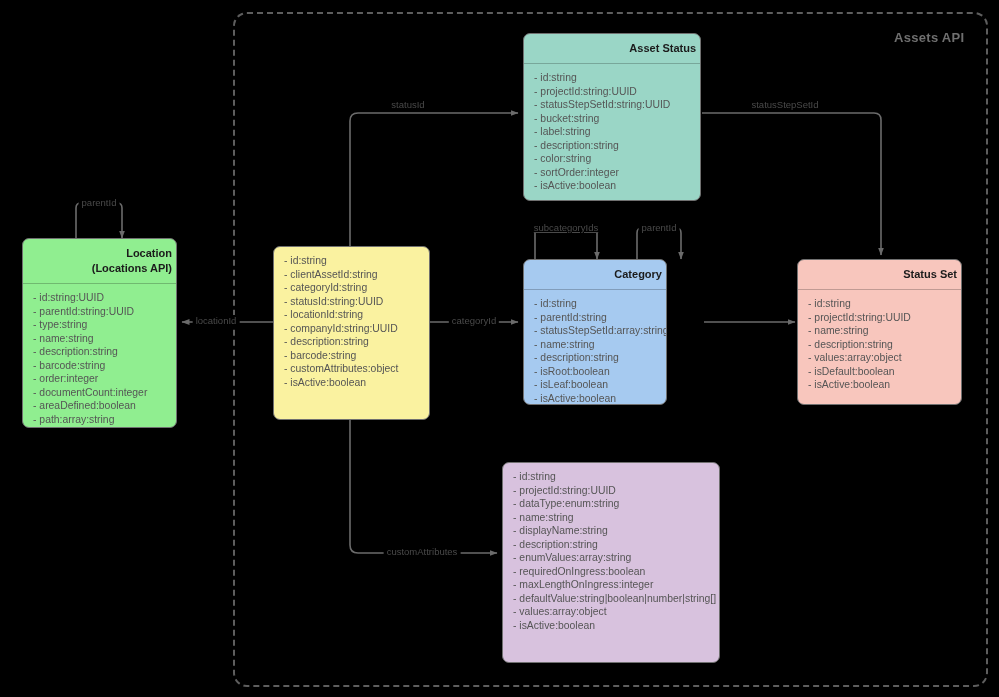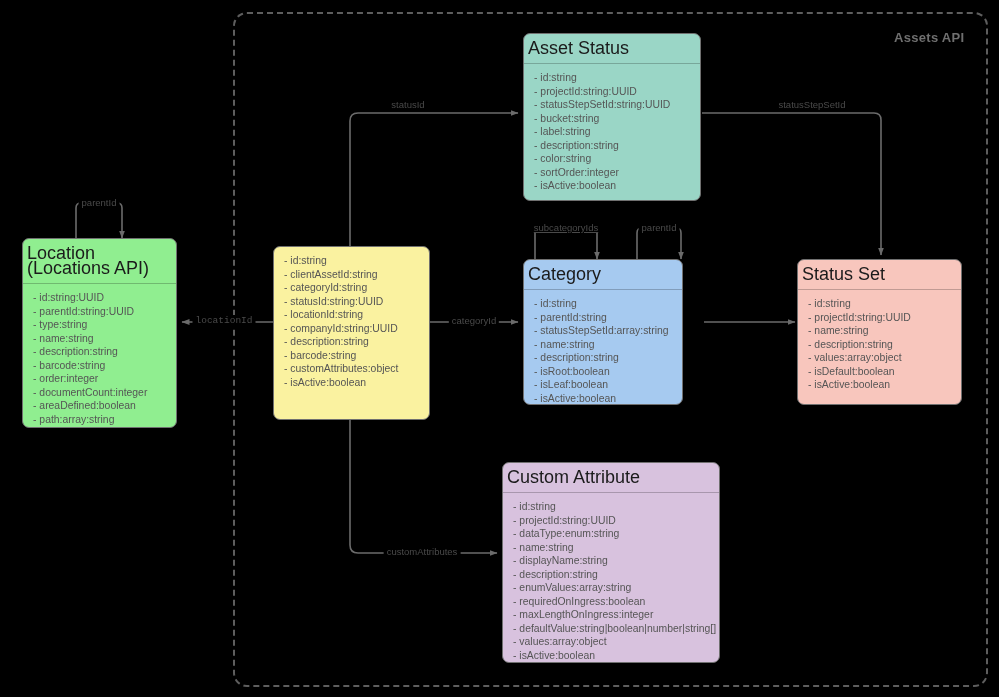--- a/index.html
+++ b/index.html
@@ -11,21 +11,21 @@
   svg.wires{position:absolute;left:0;top:0;width:999px;height:697px;
             pointer-events:none;}
 
   .boundary{position:absolute;border:2px dashed #5e5e5e;border-radius:14px;
             box-sizing:border-box;}
   .boundary-label{position:absolute;color:#6f6f6f;font-size:13px;
                   font-weight:bold;letter-spacing:.3px;}
 
   .entity{position:absolute;box-sizing:border-box;border:1px solid #707070;
           border-radius:7px;overflow:hidden;}
-  .entity .hdr{text-align:left;font-weight:normal;font-size:18px;
+  .entity .hdr{text-align:right;font-weight:bold;font-size:11px;
                color:#1b1b1b;padding:7px 4px 7px;line-height:15px;
                border-bottom:1px solid rgba(0,0,0,.22);}
   .entity .fields{padding:7px 0 8px 10px;}
   .entity .fields div{font-size:10.4px;color:#555;line-height:13.55px;
                       white-space:nowrap;}
 
   .elabel{position:absolute;font-size:9.5px;color:#4a4a4a;
           background:#000;padding:0 3px;white-space:nowrap;
           transform:translateX(-50%);}
 </style>
@@ -59,27 +59,27 @@
 
       <path d="M637,259 L637,233 Q637,228 642,228 L676,228 Q681,228 681,233 L681,259" marker-end="url(#ah)"></path>
 
       <path d="M704,322 L795,322" marker-end="url(#ah)"></path>
 
       <path d="M702,113 L874,113 Q881,113 881,120 L881,255" marker-end="url(#ah)"></path>
     </g>
   </svg>
 
   <div class="elabel" style="left:99px;top:197px;">parentId</div>
-  <div class="elabel" style="left:224px;top:315px;font-family:Liberation Mono, monospace;">locationId</div>
+  <div class="elabel" style="left:216px;top:315px;">locationId</div>
   <div class="elabel" style="left:408px;top:99px;">statusId</div>
   <div class="elabel" style="left:474px;top:315px;">categoryId</div>
   <div class="elabel" style="left:422px;top:546px;">customAttributes</div>
   <div class="elabel" style="left:566px;top:222px;text-decoration:underline;">subcategoryIds</div>
   <div class="elabel" style="left:659px;top:222px;">parentId</div>
-  <div class="elabel" style="left:812px;top:99px;">statusStepSetId</div>
+  <div class="elabel" style="left:785px;top:99px;">statusStepSetId</div>
 
   <div class="entity" style="left:22px;top:238px;width:155px;height:190px;background:#90ee90;">
     <div class="hdr">
       <div>Location</div>
       <div>(Locations API)</div>
     </div>
     <div class="fields">
       <div>- id:string:UUID</div>
       <div>- parentId:string:UUID</div>
       <div>- type:string</div>
@@ -116,21 +116,21 @@
       <div>- statusStepSetId:string:UUID</div>
       <div>- bucket:string</div>
       <div>- label:string</div>
       <div>- description:string</div>
       <div>- color:string</div>
       <div>- sortOrder:integer</div>
       <div>- isActive:boolean</div>
     </div>
   </div>
 
-  <div class="entity" style="left:523px;top:259px;width:160px;height:146px;background:#a6caf0;">
+  <div class="entity" style="left:523px;top:259px;width:144px;height:146px;background:#a6caf0;">
     <div class="hdr">Category</div>
     <div class="fields">
       <div>- id:string</div>
       <div>- parentId:string</div>
       <div>- statusStepSetId:array:string</div>
       <div>- name:string</div>
       <div>- description:string</div>
       <div>- isRoot:boolean</div>
       <div>- isLeaf:boolean</div>
       <div>- isActive:boolean</div>
@@ -144,21 +144,20 @@
       <div>- projectId:string:UUID</div>
       <div>- name:string</div>
       <div>- description:string</div>
       <div>- values:array:object</div>
       <div>- isDefault:boolean</div>
       <div>- isActive:boolean</div>
     </div>
   </div>
 
   <div class="entity" style="left:502px;top:462px;width:218px;height:201px;background:#d8c2de;">
-    <div class="hdr">Custom Attribute</div>
     <div class="fields">
       <div>- id:string</div>
       <div>- projectId:string:UUID</div>
       <div>- dataType:enum:string</div>
       <div>- name:string</div>
       <div>- displayName:string</div>
       <div>- description:string</div>
       <div>- enumValues:array:string</div>
       <div>- requiredOnIngress:boolean</div>
       <div>- maxLengthOnIngress:integer</div>

